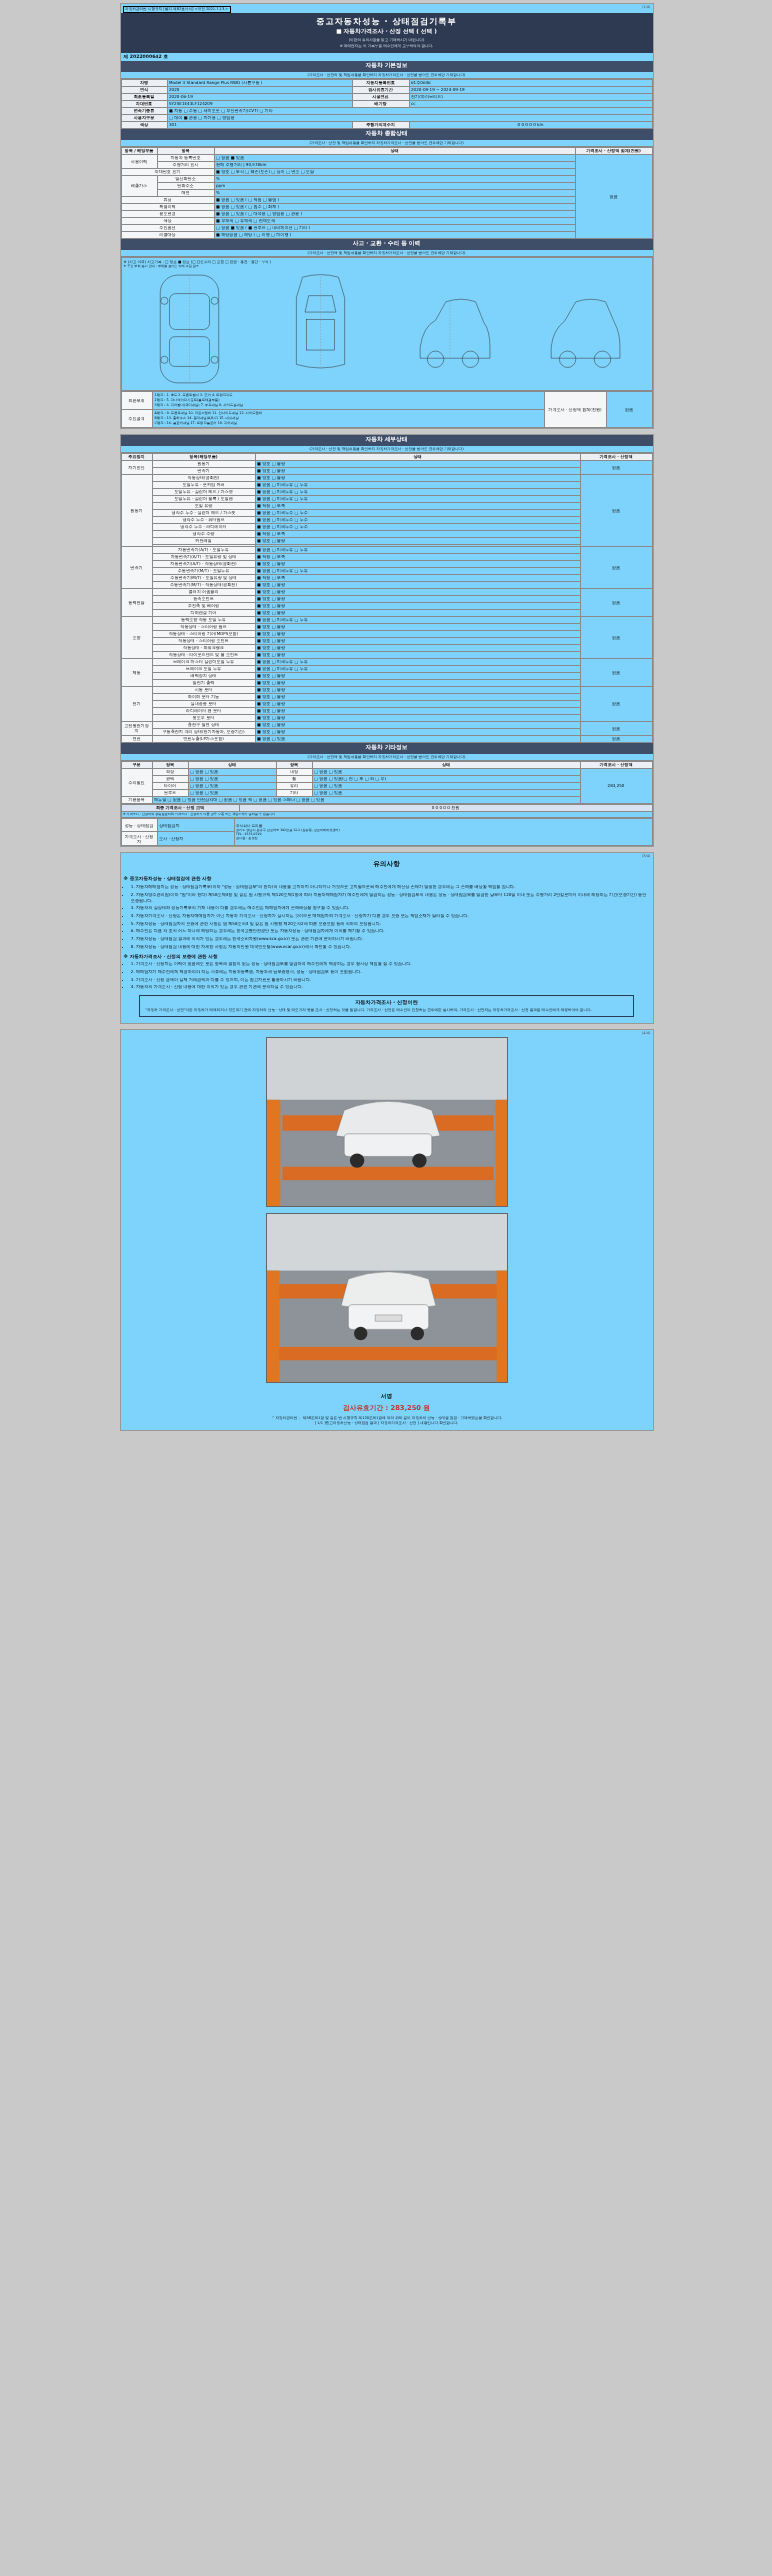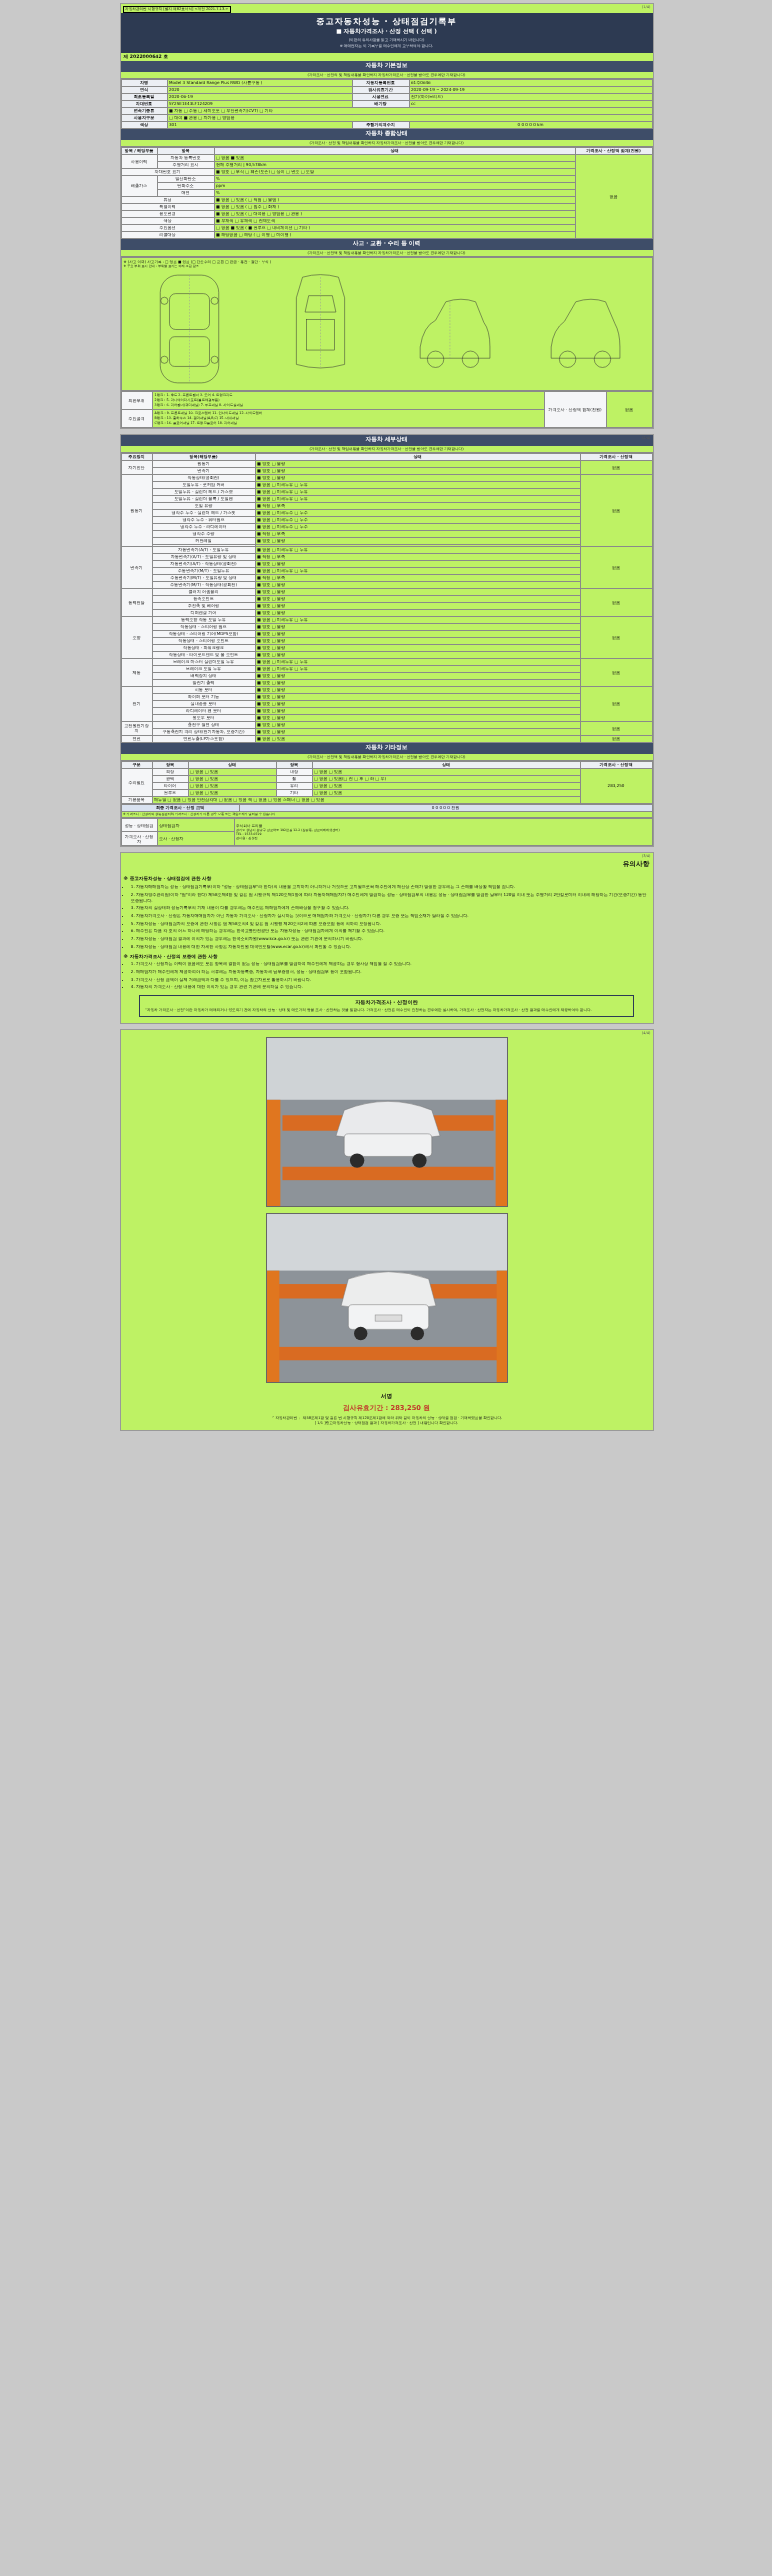--- a/index.html
+++ b/index.html
@@ -4,21 +4,21 @@
 <style>
   * { box-sizing: border-box; }
   html, body { margin:0; padding:0; }
   body {
     width:773px; height:2576px;
     background:#c9c9c9;
     font-family:"DejaVu Sans", "Liberation Sans", sans-serif;
     font-size:4.6px; color:#111;
   }
   .page {
-    background:#bef264;
+    background:#7dd3fc;
     margin:0 auto;
     position:relative;
     border:0.5px solid #999;
   }
   #p1 { width:534px; margin:3.1px auto 0; }
   #p2 { width:534px; margin:5.2px auto 0; }
   #p3 { width:534px; margin:5.2px auto 0; }
   #p4 { width:534px; margin:5.2px auto 5.2px; }
   .pgmark { position:absolute; right:2.1px; top:1px; font-size:3.6px; color:#555;}
   .topnote { font-size:3.6px; border:0.5px solid #000; display:inline-block; padding:0.5px 1.5px; margin:1.5px 0 0 2.1px; }
@@ -524,21 +524,21 @@
       <td class="lab2">가격조사 · 산정자</td>
       <td class="sig-area">조사 · 산정자</td>
     </tr>
   </tbody>
     </table>
 </div>
 
 <div class="page" id="p3">
   <div class="pgmark">(3/4)</div>
   <div class="pad notice">
-    <div style="text-align:right;font-weight:bold;font-size:6.7px;margin:5.2px 0 7.2px;">유의사항</div>
+    <div style="text-align:center;font-weight:bold;font-size:6.7px;margin:5.2px 0 7.2px;">유의사항</div>
     <h3>※ 중고자동차성능 · 상태점검에 관한 사항</h3>
     <ul class="nlist">
       <li>1. 자동차매매업자는 성능 · 상태점검기록부(이하 "성능 · 상태점검부"라 한다)의 내용을 고지하지 아니하거나 거짓으로 고지될으로써 매수인에게 재산상 손해가 발생한 경우에는 그 손해를 배상할 책임을 집니다.</li>
       <li>2. 자동차양수관리법(이하 "법"이라 한다) 제58조제4항 및 같은 법 시행규칙 제120조제1항에 따라 자동차매매업자가 매수인에게 발급하는 성능 · 상태점검부의 내용은 성능 · 상태점검부를 발급한 날부터 120일 이내 또는 주행거리 2만킬로미터 이내에 해당하는 기간(보증기간) 동안 보증됩니다.</li>
       <li>3. 자동차의 실상태와 성능기록부의 기재 내용이 다를 경우에는 매수인은 매매업자에게 손해배상을 청구할 수 있습니다.</li>
       <li>4. 자동차가격조사 · 산정은 자동차매매업자가 아닌 자동차 가격조사 · 산정자가 실시하는 것이므로 매매업자와 가격조사 · 산정자가 다른 경우 보증 또는 책임소재가 달라질 수 있습니다.</li>
       <li>5. 자동차성능 · 상태점검자의 보증에 관한 사항은 법 제58조의4 및 같은 법 시행령 제20조의2에 따른 보증보험 등에 의하여 보장됩니다.</li>
       <li>6. 매수인은 다음 각 호의 어느 하나에 해당하는 경우에는 한국교통안전공단 또는 자동차성능 · 상태점검자에게 이의를 제기할 수 있습니다.</li>
       <li>7. 자동차성능 · 상태점검 결과에 이의가 있는 경우에는 한국소비자원(www.kca.go.kr) 또는 관련 기관에 문의하시기 바랍니다.</li>
       <li>8. 자동차성능 · 상태점검 내용에 대한 자세한 사항은 자동차민원 대국민포털(www.ecar.go.kr)에서 확인할 수 있습니다.</li>

